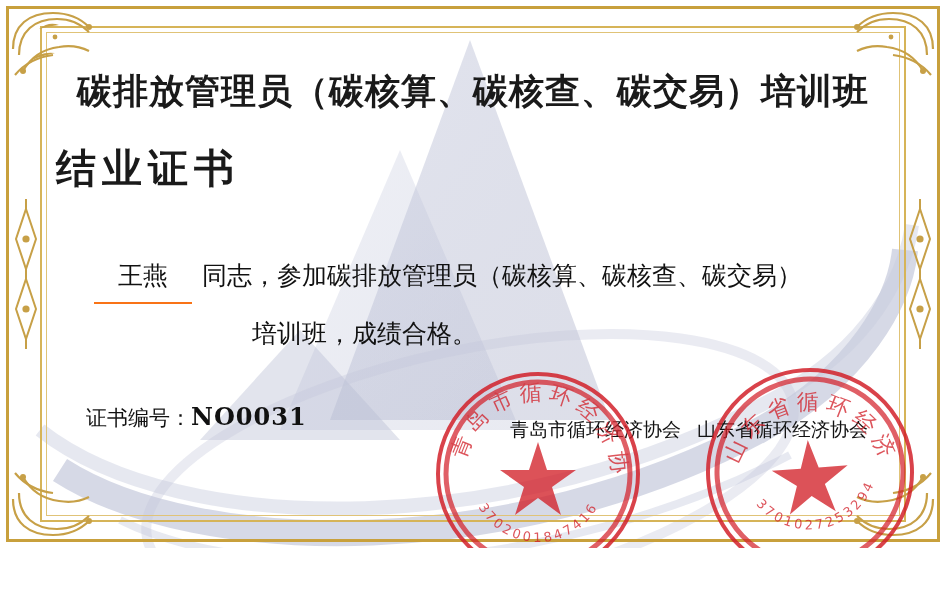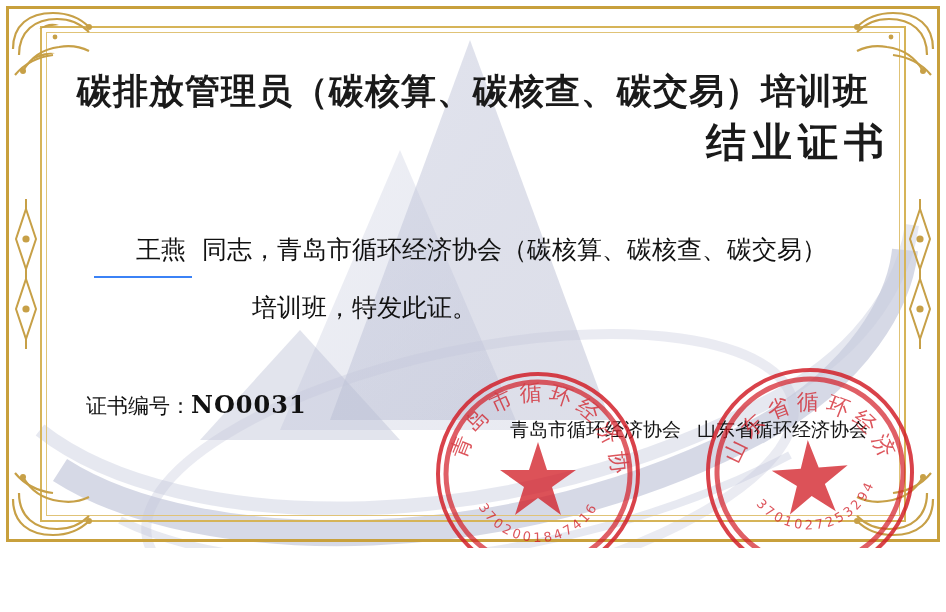--- a/index.html
+++ b/index.html
@@ -80,60 +80,61 @@
   .title {
     text-align: center;
     font-size: 35px;
     font-weight: bold;
     color: #1a1a1a;
     letter-spacing: 1px;
     margin-top: 28px;
     font-family: "DejaVu Serif", "Liberation Serif", serif;
   }
   .subtitle {
-    text-align: right;
+    text-align: left;
     font-size: 40px;
     font-weight: bold;
     color: #1a1a1a;
     letter-spacing: 6px;
+    margin-top: 26px;
     font-family: "DejaVu Serif", "Liberation Serif", serif;
   }
 
   .body-block {
     margin-top: 56px;
     font-size: 25px;
     color: #111;
     line-height: 1.95;
     font-family: "DejaVu Serif", "Liberation Serif", serif;
   }
   .line1 {
     padding-left: 38px;
     white-space: nowrap;
   }
   .recipient {
     display: inline-block;
     min-width: 86px;
-    text-align: right;
-    border-bottom: 2px solid #3b82f6;
+    text-align: center;
+    border-bottom: 2px solid #f97316;
     padding: 0 6px 1px 6px;
     margin-right: 10px;
   }
   .line2 {
     padding-left: 196px;
     margin-top: 6px;
   }
   .line3 {
     padding-left: 72px;
     margin-top: 34px;
   }
 
   .cert-no {
     position: absolute;
     left: 30px;
-    bottom: 86px;
+    bottom: 74px;
     font-size: 21px;
     color: #111;
     font-family: "DejaVu Serif", "Liberation Serif", serif;
   }
   .cert-no .num {
     font-size: 24px;
     font-weight: bold;
     letter-spacing: 1px;
   }
 
@@ -289,23 +290,23 @@
   </div>
 
   <div class="content">
 
     <div class="title">碳排放管理员（碳核算、碳核查、碳交易）培训班</div>
 
     <div class="subtitle">结业证书</div>
 
     <div class="body-block">
       <div class="line1">
-        <span class="recipient">王燕</span><span>同志，青岛市循环经济协会（碳核算、碳核查、碳交易）</span>
+        <span class="recipient">王燕</span><span>同志，参加碳排放管理员（碳核算、碳核查、碳交易）</span>
       </div>
-      <div class="line2">培训班，特发此证。</div>
+      <div class="line2">培训班，成绩合格。</div>
     </div>
 
     <div class="cert-no">
       <span>证书编号：</span><span class="num">NO0031</span>
     </div>
 
     <div class="issuers">
       <div class="issuer-col">
         <div>青岛市循环经济协会</div>
         <div></div>

